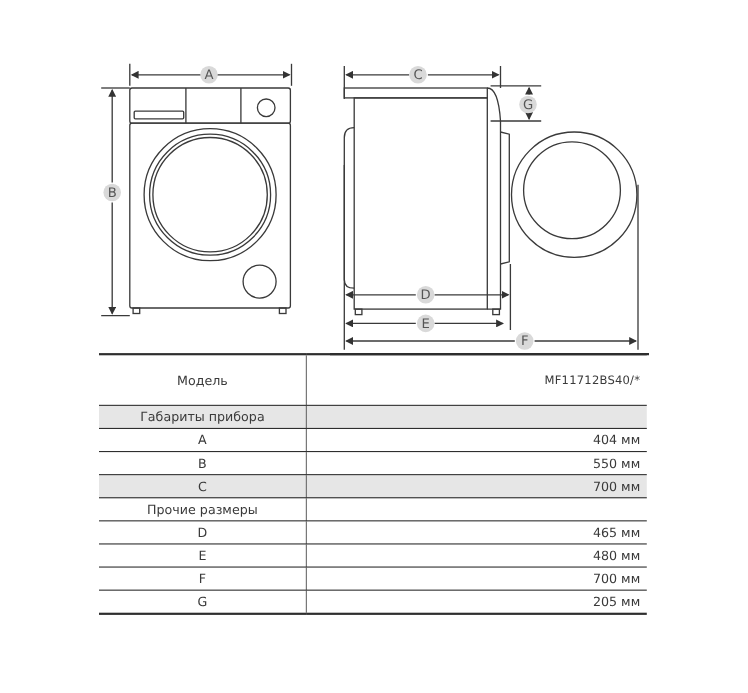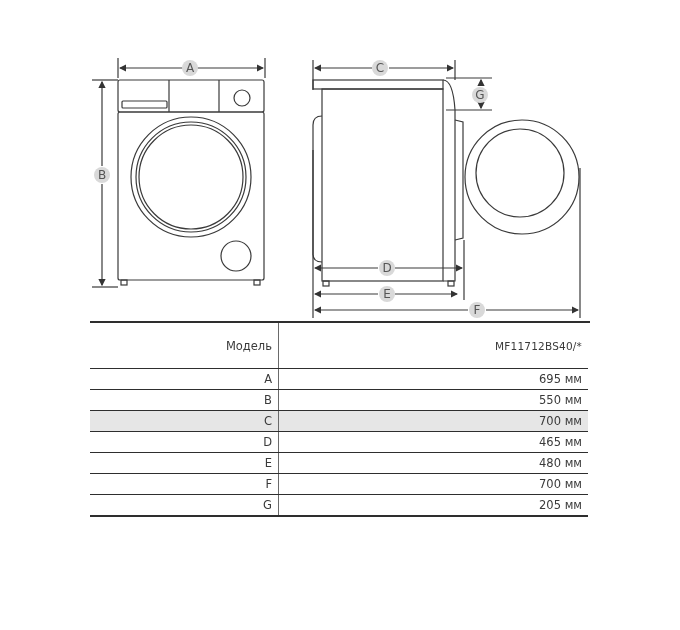--- a/index.html
+++ b/index.html
@@ -2,21 +2,21 @@
 <html><head>
 <meta charset="utf-8">
 <style>
   html, body { margin:0; padding:0; background:#ffffff; }
   body { width:680px; height:630px; position:relative; overflow:hidden;
          font-family:"DejaVu Sans", sans-serif; color:#3a3a3a; }
   .drawing { position:absolute; left:0; top:0; width:680px; height:325px; }
   .tbl { position:absolute; left:90px; top:321px; width:498px; border-collapse:collapse; font-size:11.5px; }
   .tbl td { padding:0 6px; height:20px; line-height:20px; border-bottom:1.5px solid #2e2e2e; }
   .tbl tr:first-child td { border-top:2px solid #2e2e2e; height:45px; }
-  .tbl td.c1 { width:176px; border-right:1.5px solid #6a6a6a; text-align:right; }
+  .tbl td.c1 { width:176px; border-right:1.5px solid #6a6a6a; text-align:center; }
   .tbl td.c2 { text-align:right; }
   .tbl tr.shade td { background:#e6e6e6; }
   .tbl tr:last-child td { border-bottom:2px solid #2e2e2e; }
   .model-val { font-size:10.5px; letter-spacing:0.2px; }
   .lbl { font-family:"DejaVu Sans", sans-serif; font-size:12px; fill:#555; }
 </style>
 </head>
 <body>
 
 <svg class="drawing" viewBox="0 0 680 325" width="680" height="325">
@@ -113,31 +113,39 @@
   </g>
   <line x1="300" y1="322" x2="590" y2="322" stroke="#2e2e2e" stroke-width="2"></line>
 </svg>
 
 <table class="tbl">
   <tbody>
       <tr>
     <td class="c1">Модель</td>
     <td class="c2 model-val">MF11712BS40/*</td>
   </tr>
+  <tr class="shade">
+    <td class="c1">Габариты прибора</td>
+    <td class="c2"></td>
+  </tr>
   <tr>
     <td class="c1">A</td>
-    <td class="c2">695 мм</td>
+    <td class="c2">404 мм</td>
   </tr>
   <tr>
     <td class="c1">B</td>
     <td class="c2">550 мм</td>
   </tr>
   <tr class="shade">
     <td class="c1">C</td>
     <td class="c2">700 мм</td>
+  </tr>
+  <tr>
+    <td class="c1">Прочие размеры</td>
+    <td class="c2"></td>
   </tr>
   <tr>
     <td class="c1">D</td>
     <td class="c2">465 мм</td>
   </tr>
   <tr>
     <td class="c1">E</td>
     <td class="c2">480 мм</td>
   </tr>
   <tr>

